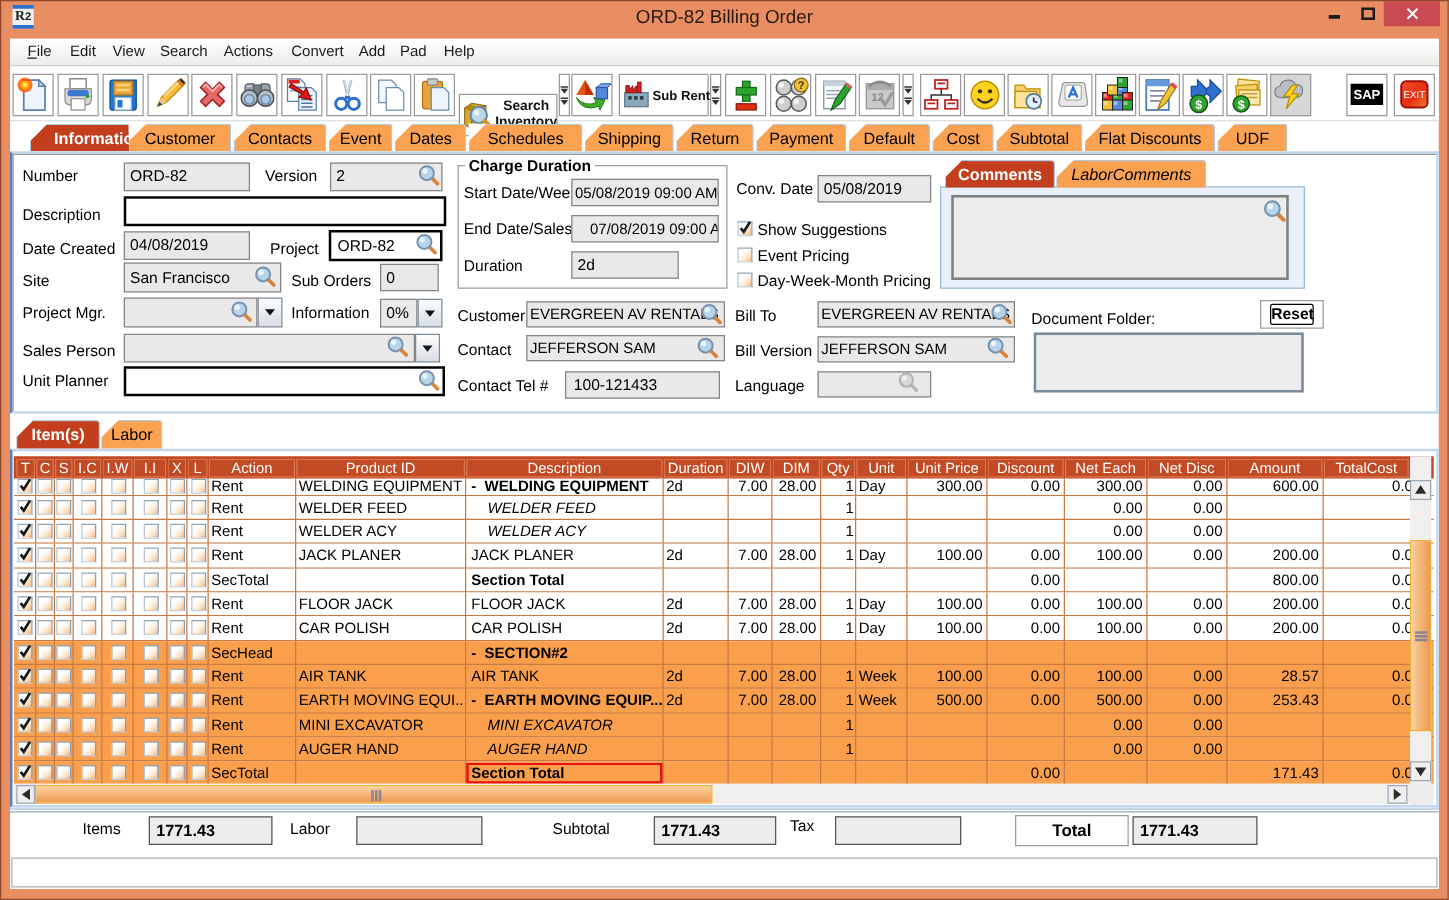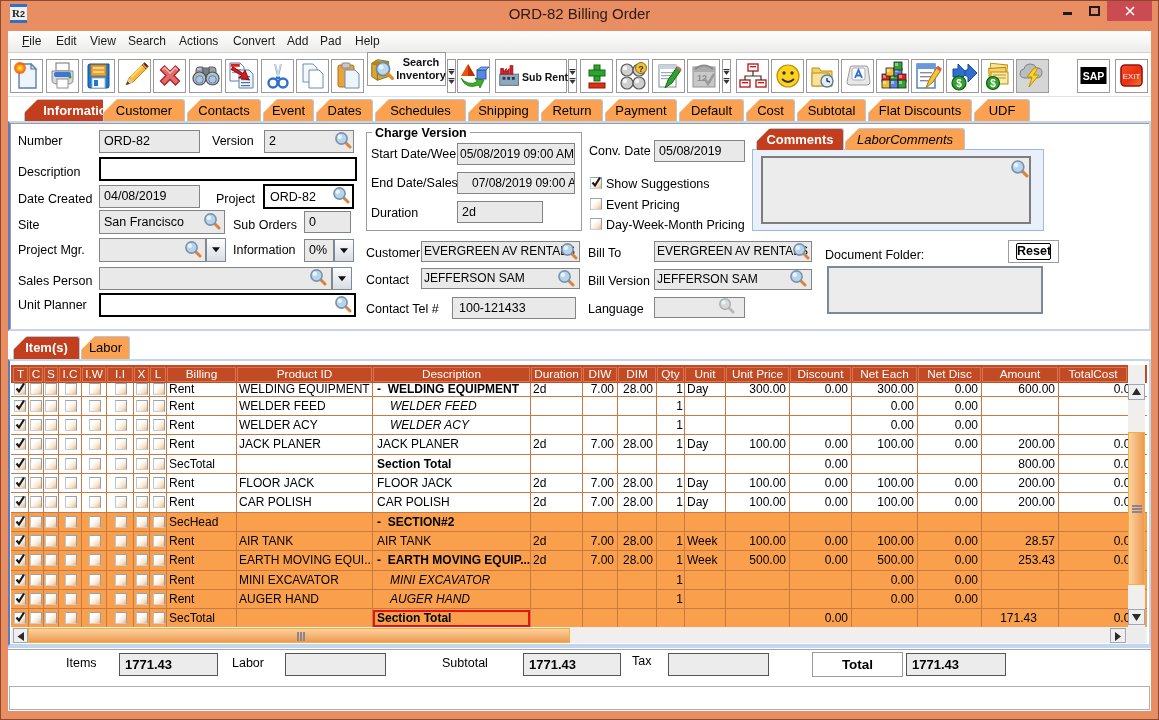--- a/index.html
+++ b/index.html
@@ -104,21 +104,21 @@
     </svg></div>
 <div style="position:absolute;left:296px;top:59px;width:33px;height:34px;border:1px solid #9a9a9a;background:#fff;"><svg width="31" height="32" viewBox="0 0 31 32">
       <path d="M6 4 L16 4 L20 8 L20 22 L6 22 Z" fill="#f4f8fd" stroke="#6b8cb4"></path>
       <path d="M12 10 L22 10 L26 14 L26 28 L12 28 Z" fill="#fff" stroke="#6b8cb4"></path>
     </svg></div>
 <div style="position:absolute;left:331px;top:59px;width:33px;height:34px;border:1px solid #9a9a9a;background:#fff;"><svg width="31" height="32" viewBox="0 0 31 32">
       <rect x="6" y="5" width="16" height="22" rx="2" fill="#e8a33d" stroke="#a87318"></rect>
       <rect x="10" y="3" width="8" height="5" rx="1" fill="#c9c9c9" stroke="#888"></rect>
       <path d="M13 10 L23 10 L27 14 L27 28 L13 28 Z" fill="#eef4fb" stroke="#6b8cb4"></path>
     </svg></div>
-<div style="position:absolute;left:367px;top:52px;width:79px;height:34px;border:1px solid #9a9a9a;background:#fff;"><svg width="30" height="32" viewBox="0 0 32 32">
+<div style="position:absolute;left:367px;top:75px;width:79px;height:34px;border:1px solid #9a9a9a;background:#fff;"><svg width="30" height="32" viewBox="0 0 32 32">
       <path d="M4 10 L10 6 L22 8 L22 24 L10 28 L4 24 Z" fill="#d8a832" stroke="#8c6a12"></path>
       <path d="M4 10 L10 12 L22 8 M10 12 L10 28" fill="none" stroke="#8c6a12"></path>
       <path d="M4 10 L8 7 L14 8.5 L10 12 Z" fill="#b8880f"></path>
       <circle cx="16" cy="16" r="7" fill="#bcd8ec" stroke="#6888a8" stroke-width="1.8"></circle>
       <circle cx="14" cy="14" r="2.5" fill="#e4f2fa"></circle>
       <path d="M21 21 L26 26" stroke="#e88820" stroke-width="3.5" stroke-linecap="round"></path>
     </svg><div style="position:absolute;left:28px;top:3px;width:50px;font-size:11px;font-weight:bold;line-height:13px;text-align:center;color:#111;">Search Inventory</div></div>
 <div style="position:absolute;left:447px;top:59px;width:9px;height:34px;border:1px solid #9a9a9a;background:#fff;"><svg width="7" height="32" viewBox="0 0 7 32">
       <path d="M0.5 11 L6.5 11 L3.5 15 Z" fill="#333"></path>
       <rect x="0.5" y="9" width="6" height="1.2" fill="#333"></rect>
@@ -343,21 +343,21 @@
   </svg>
 <div class="drop" style="left:332px;top:267px;width:20px;height:23px;"></div>
 <div class="lbl" style="left:18px;top:298px;">Unit Planner</div>
 <div class="fldw" style="left:99px;top:293px;width:257px;height:24px;line-height:22px;padding-left:4px;border-width:2px;border-color:#000;"></div>
 <svg style="position:absolute;left:334px;top:295px" width="18" height="18" viewBox="0 0 18 18">
     <line x1="11" y1="11" x2="16" y2="16" stroke="#d9833c" stroke-width="3" stroke-linecap="round"></line>
     <circle cx="7.5" cy="7.5" r="5.6" fill="#b8d4ea" stroke="#7a93ad" stroke-width="1.6"></circle>
     <circle cx="5.8" cy="5.8" r="2.2" fill="#e8f4fc" stroke="none"></circle>
   </svg>
 <div class="abs" style="left:366px;top:132px;width:216px;height:99px;border:1px solid #9c9c9c;"></div>
-<div class="abs" style="left:372px;top:126px;background:#fff;padding:0 3px;font-size:12.5px;font-weight:bold;color:#000;">Charge Version</div>
+<div class="abs" style="left:372px;top:126px;background:#fff;padding:0 3px;font-size:12.5px;font-weight:bold;color:#000;">Charge Duration</div>
 <div class="lbl" style="left:371px;top:147px;">Start Date/Week</div>
 <div class="fld" style="left:457px;top:143px;width:118px;height:22px;line-height:20px;padding-left:2px;font-size:12px;">05/08/2019 09:00 AM</div>
 <div class="lbl" style="left:371px;top:176px;">End Date/Sales</div>
 <div class="fld" style="left:457px;top:172px;width:118px;height:22px;line-height:20px;padding-left:14px;font-size:12px;">07/08/2019 09:00 AM</div>
 <div class="lbl" style="left:371px;top:206px;">Duration</div>
 <div class="fld" style="left:457px;top:201px;width:86px;height:22px;line-height:20px;padding-left:4px;">2d</div>
 <div class="lbl" style="left:366px;top:246px;">Customer</div>
 <div class="fld" style="left:421px;top:241px;width:159px;height:21px;line-height:19px;padding-left:2px;font-size:12px;">EVERGREEN AV RENTALS</div>
 <div class="lbl" style="left:366px;top:273px;">Contact</div>
 <div class="fld" style="left:421px;top:268px;width:159px;height:21px;line-height:19px;padding-left:2px;font-size:12px;">JEFFERSON SAM</div>
@@ -431,21 +431,21 @@
 <div class="abs" style="left:8px;top:359px;width:1143px;height:287px;background:#fff;border:2px solid #c3d6ee;border-left:2px solid #5d7cbc;"></div>
 <div class="abs" style="left:11px;top:365px;width:1136px;height:18px;background:#c24a24;">
     <div class="hcell" style="left:2px;top:1.5px;width:15px;">T</div>
     <div class="hcell" style="left:18px;top:1.5px;width:14px;">C</div>
     <div class="hcell" style="left:33px;top:1.5px;width:14px;">S</div>
     <div class="hcell" style="left:48px;top:1.5px;width:22px;">I.C</div>
     <div class="hcell" style="left:71px;top:1.5px;width:24px;">I.W</div>
     <div class="hcell" style="left:96px;top:1.5px;width:26px;">I.I</div>
     <div class="hcell" style="left:123px;top:1.5px;width:15px;">X</div>
     <div class="hcell" style="left:139px;top:1.5px;width:16px;">L</div>
-    <div class="hcell" style="left:156px;top:1.5px;width:69px;">Billing</div>
+    <div class="hcell" style="left:156px;top:1.5px;width:69px;">Action</div>
     <div class="hcell" style="left:226px;top:1.5px;width:135px;">Product ID</div>
     <div class="hcell" style="left:362px;top:1.5px;width:157px;">Description</div>
     <div class="hcell" style="left:520px;top:1.5px;width:51px;">Duration</div>
     <div class="hcell" style="left:572px;top:1.5px;width:34px;">DIW</div>
     <div class="hcell" style="left:607px;top:1.5px;width:38px;">DIM</div>
     <div class="hcell" style="left:646px;top:1.5px;width:27px;">Qty</div>
     <div class="hcell" style="left:674px;top:1.5px;width:40px;">Unit</div>
     <div class="hcell" style="left:715px;top:1.5px;width:63px;">Unit Price</div>
     <div class="hcell" style="left:779px;top:1.5px;width:61px;">Discount</div>
     <div class="hcell" style="left:841px;top:1.5px;width:65px;">Net Each</div>
@@ -1081,21 +1081,21 @@
       <div class="cell" style="left:362px;width:157px;line-height:19.35px;height:19.35px;padding-left:4px;font-weight:bold;box-shadow:inset 0 0 0 2px #e81212;top:0.5px;height:17.5px;line-height:17px;">Section Total</div>
       <div class="cell" style="left:520px;width:51px;line-height:19.35px;height:19.35px;padding-left:2px;"></div>
       <div class="cell" style="left:572px;width:34px;line-height:19.35px;height:19.35px;text-align:right;padding-right:3px;"></div>
       <div class="cell" style="left:607px;width:38px;line-height:19.35px;height:19.35px;text-align:right;padding-right:3px;"></div>
       <div class="cell" style="left:646px;width:27px;line-height:19.35px;height:19.35px;text-align:right;padding-right:1px;"></div>
       <div class="cell" style="left:674px;width:40px;line-height:19.35px;height:19.35px;padding-left:2px;"></div>
       <div class="cell" style="left:715px;width:63px;line-height:19.35px;height:19.35px;text-align:right;padding-right:3px;"></div>
       <div class="cell" style="left:779px;width:61px;line-height:19.35px;height:19.35px;text-align:right;padding-right:3px;">0.00</div>
       <div class="cell" style="left:841px;width:65px;line-height:19.35px;height:19.35px;text-align:right;padding-right:3px;"></div>
       <div class="cell" style="left:907px;width:63px;line-height:19.35px;height:19.35px;text-align:right;padding-right:3px;"></div>
-      <div class="cell" style="left:971px;width:76px;line-height:19.35px;height:19.35px;text-align:center;padding-right:3px;">171.43</div>
+      <div class="cell" style="left:971px;width:76px;line-height:19.35px;height:19.35px;text-align:right;padding-right:3px;">171.43</div>
       <div class="cell" style="left:1048px;width:84px;line-height:19.35px;height:19.35px;text-align:right;padding-right:6px;">0.00</div>
     </div>
   </div>
 
 <div class="abs" style="left:1128px;top:365px;width:17px;height:279px;background:#f0efee;"></div>
 <div class="abs" style="left:1128px;top:384px;width:17px;height:16px;background:#f0efee;border:1px solid #9aa8b8;"><svg width="15" height="14" viewBox="0 0 15 14">
       <path d="M7.5 3 L12 10 L3 10 Z" fill="#2b2b2b"></path>
     </svg></div>
 <div class="abs" style="left:1128px;top:432px;width:17px;height:153px;background:linear-gradient(90deg,#fcd2a0,#ee9950);border:1px solid #eeb13c;">
   <div style="position:absolute;left:3px;top:72px;width:10px;height:1.5px;background:#8a8494"></div>

